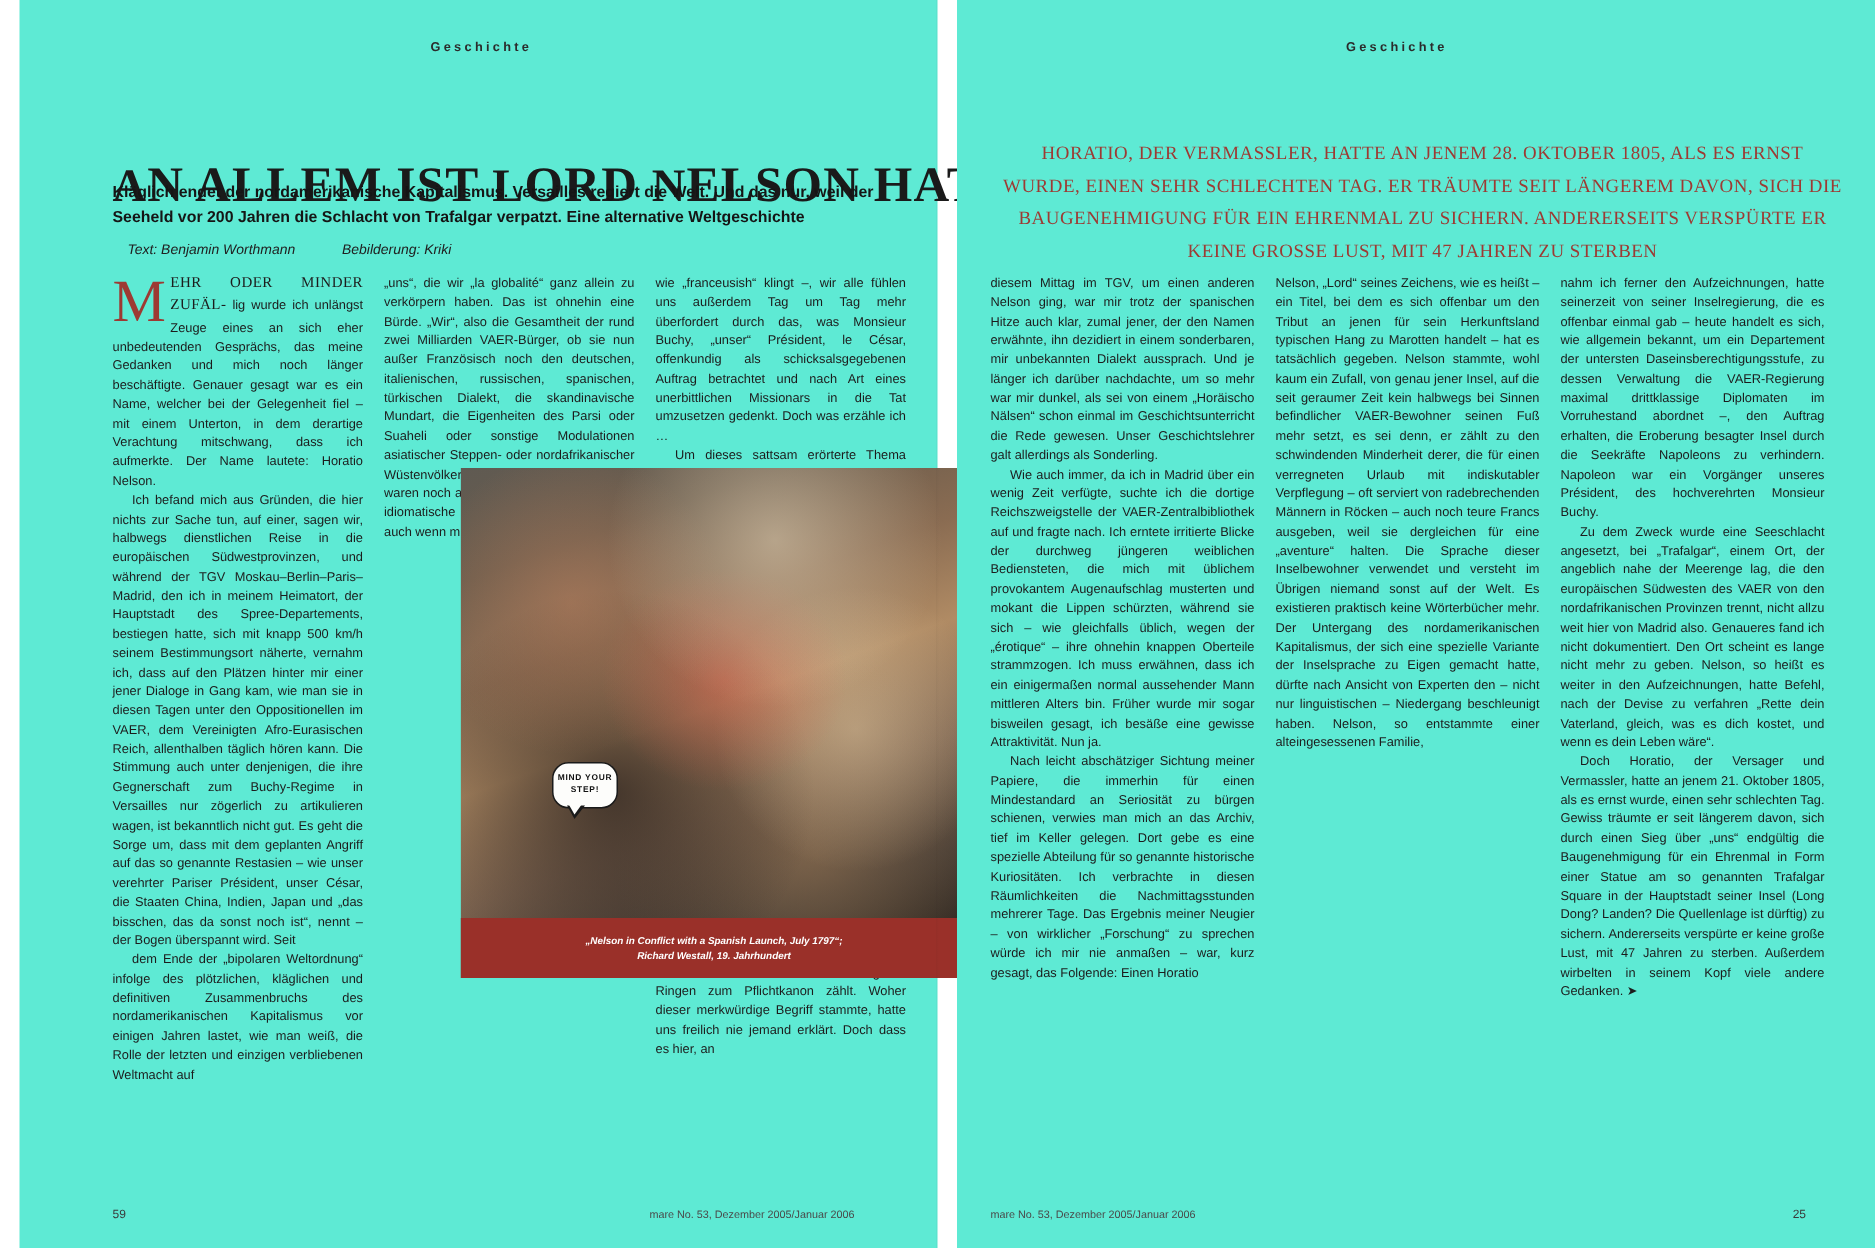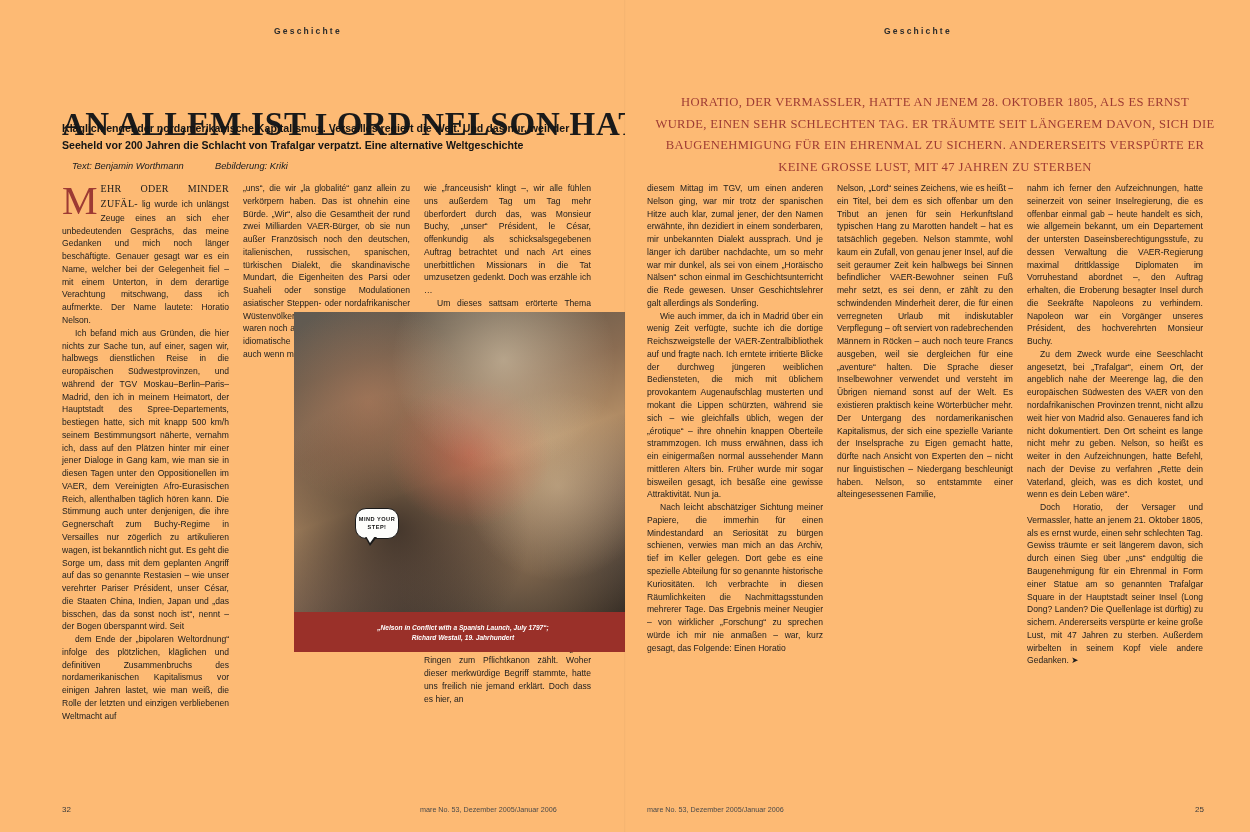--- a/index.html
+++ b/index.html
@@ -16,21 +16,22 @@
   }
   .spread {
     width: 1250px; height: 832px;
     display: flex;
     position: relative;
     background: #ffffff;
   }
   .page {
     width: 625px; height: 832px;
     position: relative;
-    background: #fdba74;
+    background: #5eead4;
+    margin-left: 13px;
   }
   .page-left  { padding: 0 34px 0 62px; }
   .page-right { padding: 0 46px 0 22px; }
 
   
   .runhead {
     position: absolute;
     top: 26px;
     font-family: "Liberation Sans", sans-serif;
     font-size: 8.5px;
@@ -302,21 +303,21 @@
         <div class="speech">MIND YOUR STEP!</div>
       </div>
       <figcaption class="caption">
         <div class="cap-credit">
           <div>„Nelson in Conflict with a Spanish Launch, July 1797“;</div>
           <div>Richard Westall, 19. Jahrhundert</div>
         </div>
       </figcaption>
     </figure>
 
-    <div class="folio folio-left">32</div>
+    <div class="folio folio-left">59</div>
     <div class="imprint imprint-left">mare No. 53, Dezember 2005/Januar 2006</div>
   </div>
 
   <div class="page page-right">
 
     <div class="runhead runhead-right">Geschichte</div>
 
     <div class="kicker">HORATIO, DER VERMASSLER, HATTE AN JENEM 28. OKTOBER 1805, ALS ES ERNST WURDE, EINEN SEHR SCHLECHTEN TAG. ER TRÄUMTE SEIT LÄNGEREM DAVON, SICH DIE BAUGENEHMIGUNG FÜR EIN EHRENMAL ZU SICHERN. ANDERERSEITS VERSPÜRTE ER KEINE GROSSE LUST, MIT 47 JAHREN ZU STERBEN</div>
 
     <div class="cols cols-right">

